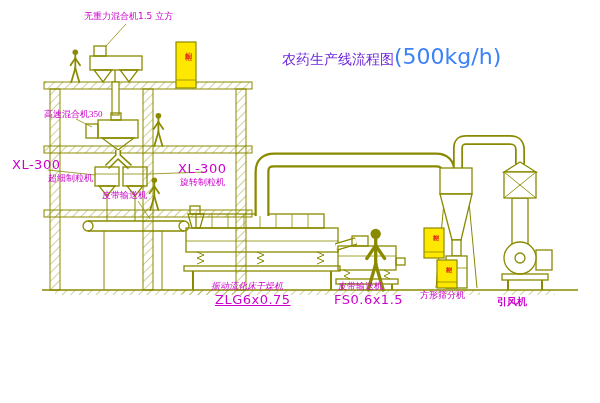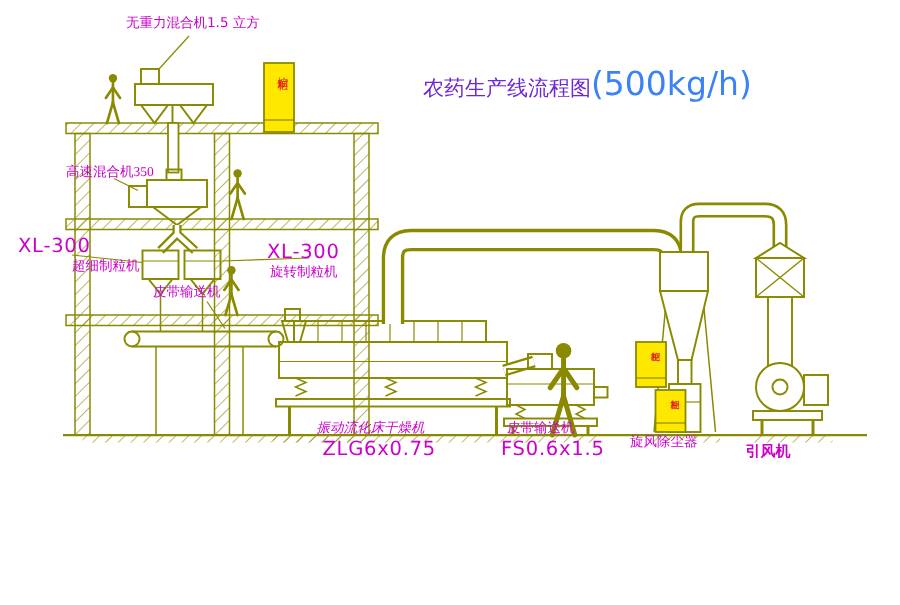--- a/index.html
+++ b/index.html
@@ -237,25 +237,25 @@
 
   <div class="lbl lbl-model" style="left:12px;top:158px;">XL-300</div>
   <div class="lbl lbl-s" style="left:18px;top:174px;margin-left:30px;">超细制粒机</div>
 
   <div class="lbl lbl-model" style="left:178px;top:162px;">XL-300</div>
   <div class="lbl lbl-s" style="left:180px;top:178px;">旋转制粒机</div>
 
   <div class="lbl lbl-s" style="left:102px;top:191px;text-align:center;">皮带输送机</div>
 
   <div class="lbl lbl-s" style="left:211px;top:282px;font-style:italic;">振动流化床干燥机</div>
-  <div class="lbl lbl-model" style="left:215px;top:293px;">ZLG6x0.75</div>
+  <div class="lbl lbl-model" style="left:215px;top:293px;text-decoration:underline;">ZLG6x0.75</div>
 
   <div class="lbl lbl-s" style="left:338px;top:282px;">皮带输送机</div>
   <div class="lbl lbl-model" style="left:334px;top:293px;">FS0.6x1.5</div>
 
-  <div class="lbl lbl-s" style="left:420px;top:291px;">旋风除尘器</div>
+  <div class="lbl lbl-s" style="left:420px;top:291px;">方形筛分机</div>
   <div class="lbl lbl-m" style="left:497px;top:297px;font-weight:bold;">引风机</div>
 
   <div class="cab-text big" style="left:181px;top:46px;width:12px;height:34px;">控制柜</div>
   <div class="cab-text small" style="left:429px;top:230px;width:11px;height:24px;">控制柜</div>
   <div class="cab-text small" style="left:442px;top:262px;width:11px;height:22px;">控制柜</div>
 
 </div>
 
 </body></html>

